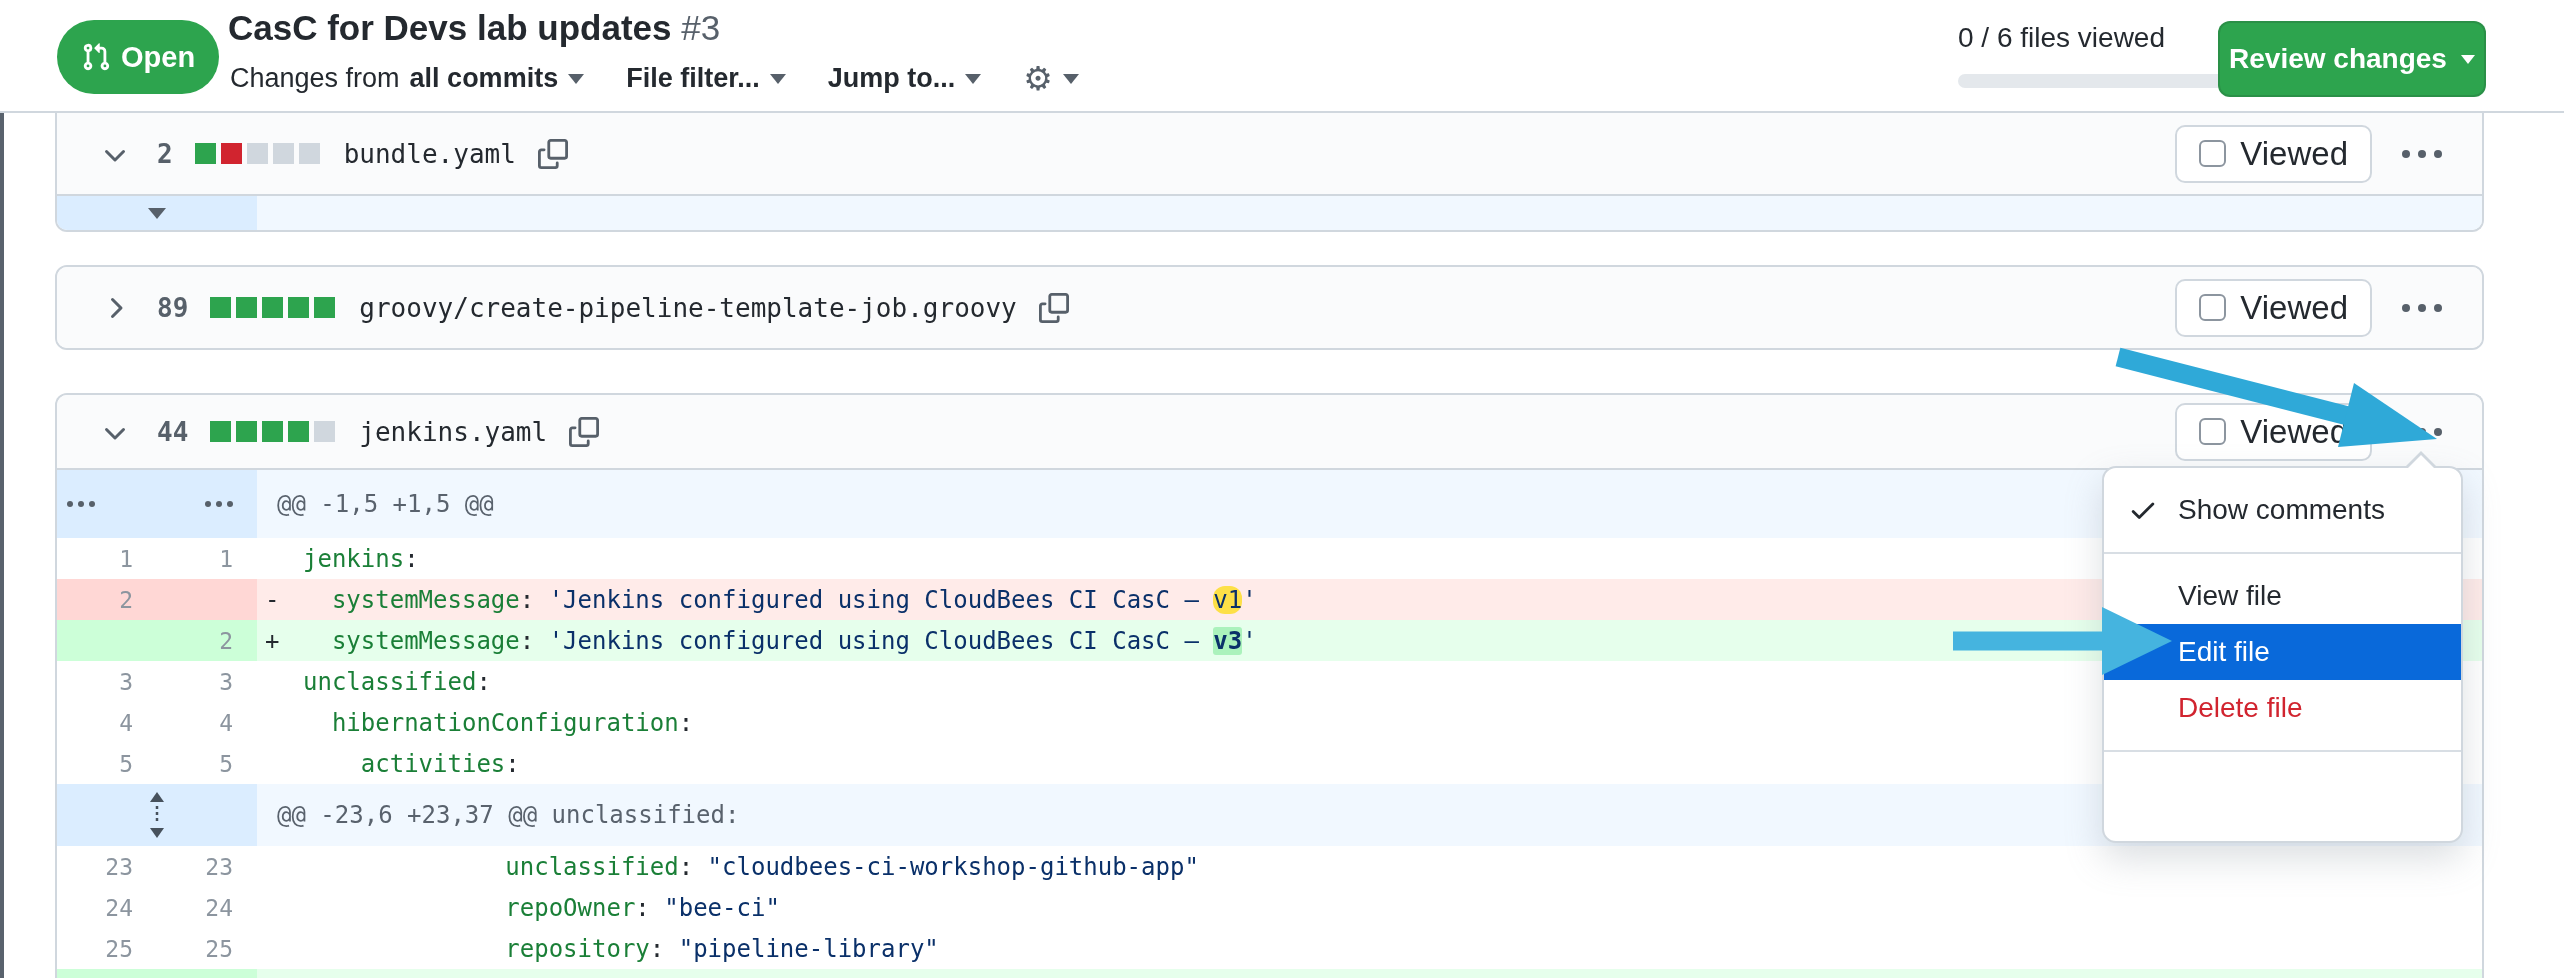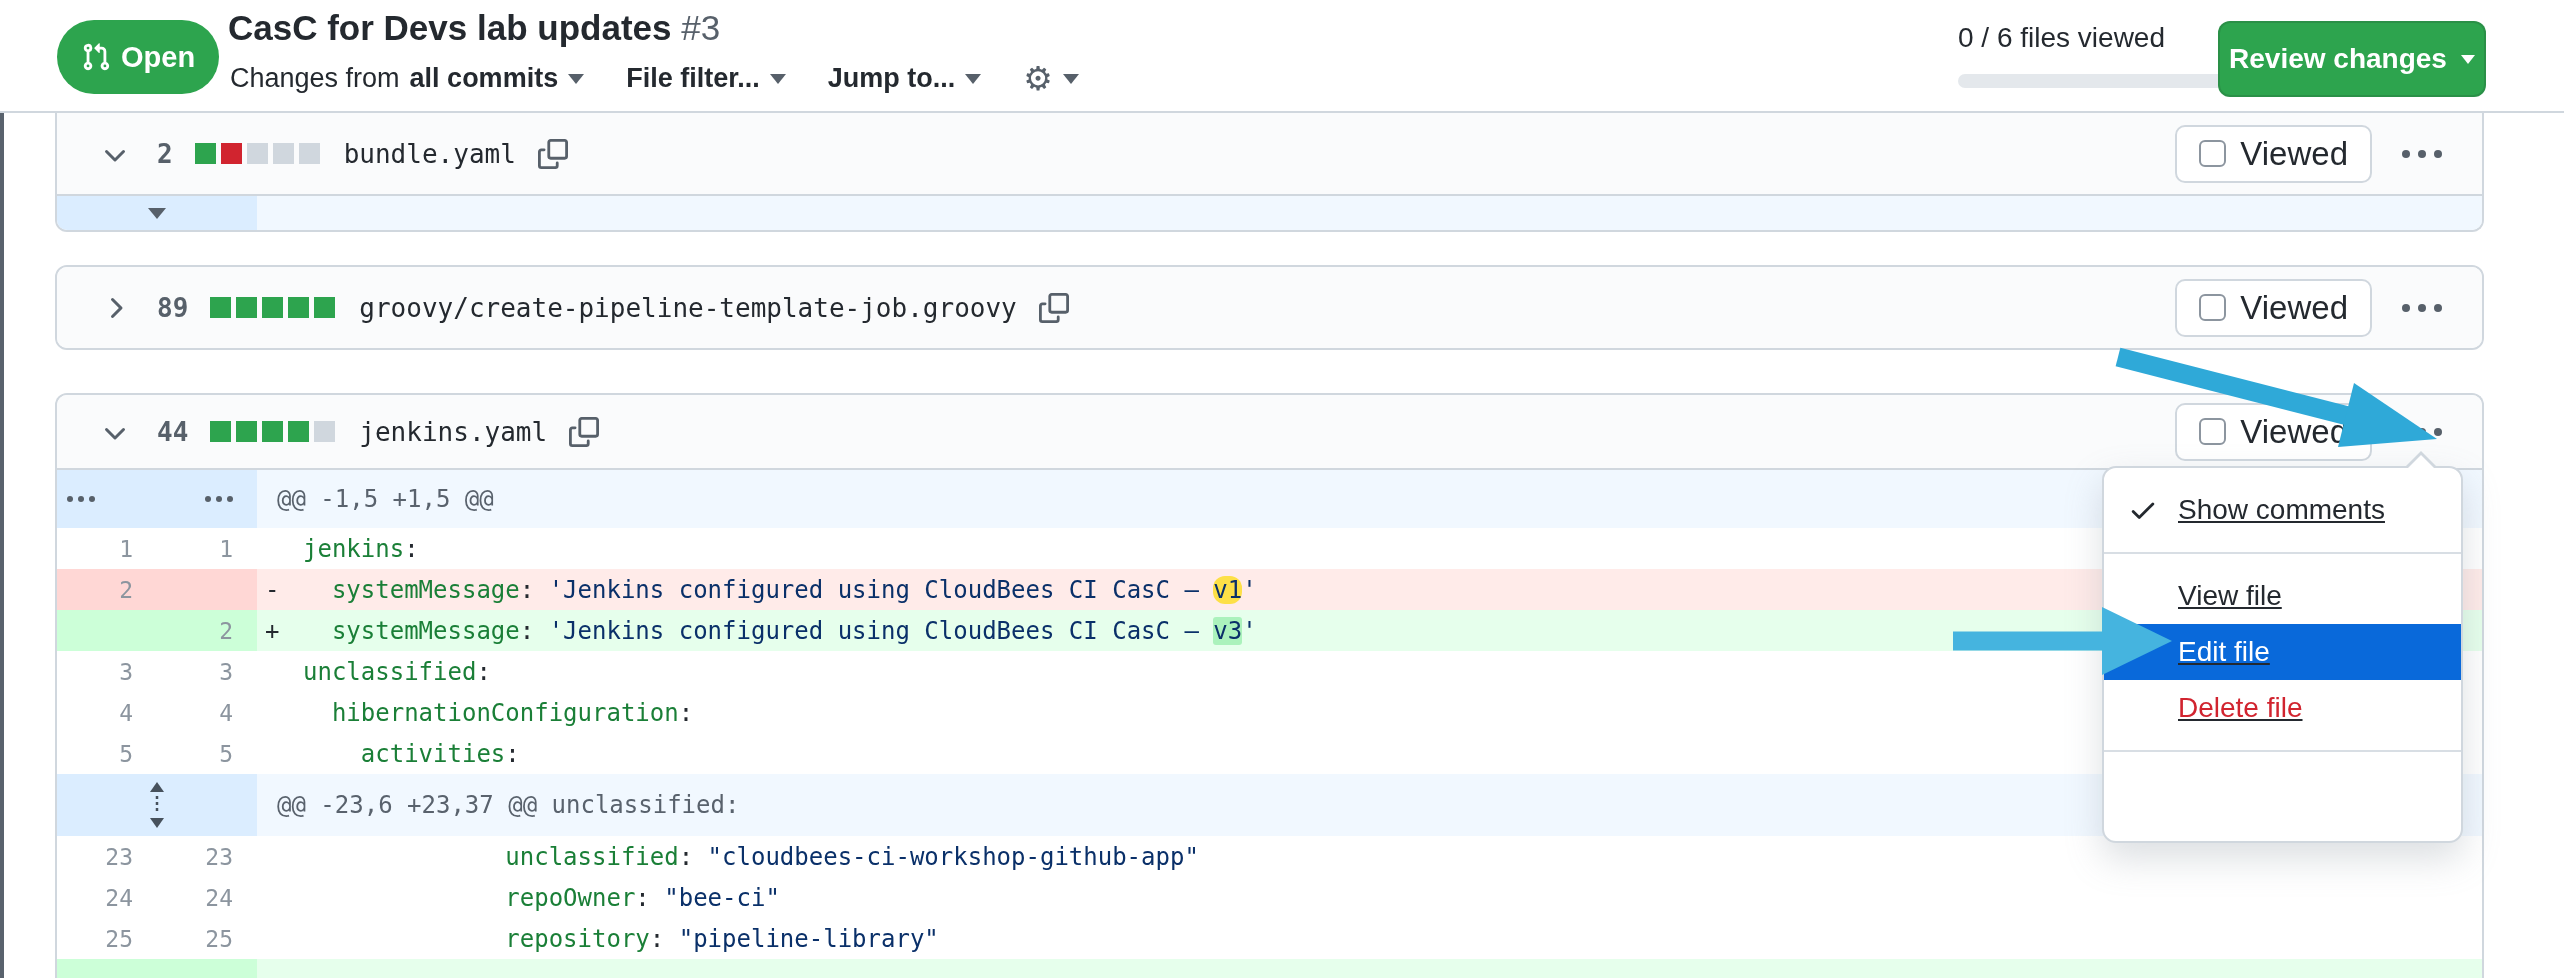--- a/index.html
+++ b/index.html
@@ -56,43 +56,43 @@
   #card-groovy { top:265px; border-radius:12px; overflow:hidden; height:85px; }
 
   #card-jenkins { top:393px; border-radius:12px 12px 0 0; border-bottom:none; overflow:hidden; height:585px; }
   #card-jenkins .file-head { height:75px; border-bottom:2px solid #d0d7de; }
 
   
   .drow { display:flex; align-items:stretch; font-family:"DejaVu Sans Mono", monospace; font-size:24px; }
   .drow .n { width:100px; flex:0 0 auto; color:#8c959f; font-size:23px; text-align:right; padding-right:24px; display:flex; align-items:center; justify-content:flex-end; }
   .drow .code { flex:1; white-space:pre; display:flex; align-items:center; position:relative; padding-left:46px; color:#24292f; }
   .drow.line { height:41px; }
-  .hunk { height:58px; }
+  .hunk { height:68px; }
   .hunk .gut2 { width:200px; flex:0 0 auto; background:#dbedff; display:flex; align-items:center; }
   .hunk .code { background:#f1f8ff; color:#59626d; padding-left:20px; }
   .hunk2 { height:62px; }
   .dots { margin-left:auto; display:flex; gap:5px; padding-right:24px; }
   .dots i { width:6px; height:6px; border-radius:50%; background:#57606a; }
   .expander { margin:0 auto; display:block; }
   .k { color:#1a7f37; }
   .p { color:#24292f; }
   .s { color:#0a3069; }
   .marker { position:absolute; left:8px; color:#24292f; }
   .drow.del .n { background:#ffd7d5; }
   .drow.del .code { background:#ffebe9; }
   .drow.add .n { background:#ccffd8; }
   .drow.add .code { background:#e6ffec; }
   .hl-r { background:#fde047; border-radius:12px; }
-  .hl-g { background:#abf2bc; border-radius:3px; }
+  .hl-g { background:#abf2bc; border-radius:3px;font-weight:bold; }
   .partial { height:20px; }
   .partial .n { background:#ccffd8; }
   .partial .code { background:#e6ffec; }
 
   
-  .menu { position:absolute; left:2102px; top:466px; width:361px; height:377px; background:#fff; border:2px solid #d0d7de; border-radius:14px; z-index:60; box-shadow:0 16px 36px rgba(140,149,159,.3); padding-top:14px;text-decoration:underline; }
+  .menu { position:absolute; left:2102px; top:466px; width:361px; height:377px; background:#fff; border:2px solid #d0d7de; border-radius:14px; z-index:60; box-shadow:0 16px 36px rgba(140,149,159,.3); padding-top:14px; }
   .menu .notch-o { position:absolute; top:-17px; left:300px; width:0; height:0; border-left:17px solid transparent; border-right:17px solid transparent; border-bottom:17px solid #d0d7de; }
   .menu .notch-i { position:absolute; top:-13px; left:302px; width:0; height:0; border-left:15px solid transparent; border-right:15px solid transparent; border-bottom:15px solid #fff; z-index:2; }
   .mitem { height:56px; display:flex; align-items:center; padding-left:74px; font-size:28px; color:#24292f; position:relative; cursor:pointer; }
   .mitem .check { position:absolute; left:24px; width:30px; height:30px; fill:#24292f; }
   .mitem.sel { background:#0969da; color:#fff; }
   .mitem.danger { color:#d1242f; }
   .mdivider { height:2px; background:#d8dee4; margin:14px 0; }
 
   
   .arrows { position:absolute; left:0; top:0; width:2564px; height:978px; z-index:100; pointer-events:none; }

